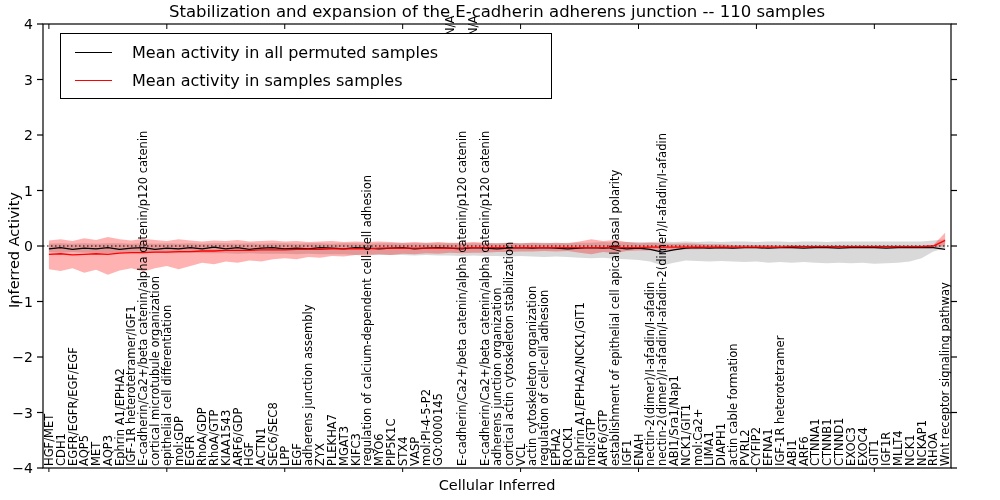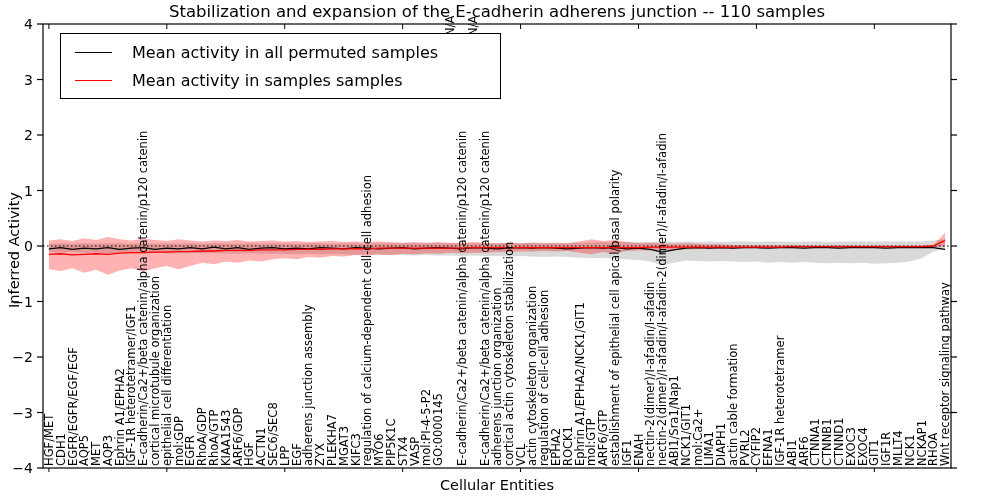--- a/index.html
+++ b/index.html
@@ -13,21 +13,21 @@
   }
   .y-axis-label{
     position:absolute;left:14px;top:250px;transform:translate(-50%,-50%) rotate(-90deg);
     font-size:14.5px;white-space:nowrap;
   }
   .x-axis-label{
     position:absolute;left:43px;top:477px;width:908px;text-align:center;font-size:14.5px;
   }
   .plot-svg{position:absolute;left:0;top:0;}
   .legend{
-    position:absolute;left:60px;top:33px;width:441px;height:66px;
+    position:absolute;left:60px;top:33px;width:492px;height:66px;
     background:#fff;border:1.2px solid #000;box-sizing:border-box;
     display:flex;flex-direction:column;justify-content:space-around;
     padding:4px 0 4px 14px;
   }
   .legend-row{display:flex;align-items:center;}
   .legend-swatch{width:37px;height:0;border-top:1.7px solid #000;margin-right:20px;flex:0 0 auto;}
   .legend-label{font-size:16px;white-space:nowrap;}
 </style>
 </head>
 <body>
@@ -190,14 +190,14 @@
     <div class="legend-row">
       <span class="legend-swatch" style="border-top-color: rgb(0, 0, 0);"></span>
       <span class="legend-label">Mean activity in all permuted samples</span>
     </div>
     <div class="legend-row">
       <span class="legend-swatch" style="border-top-color: rgb(255, 0, 0);"></span>
       <span class="legend-label">Mean activity in samples samples</span>
     </div>
   </div>
 
-  <div class="x-axis-label">Cellular Entities</div>
+  <div class="x-axis-label">Cellular Inferred</div>
 </div>
 
 </body></html>

